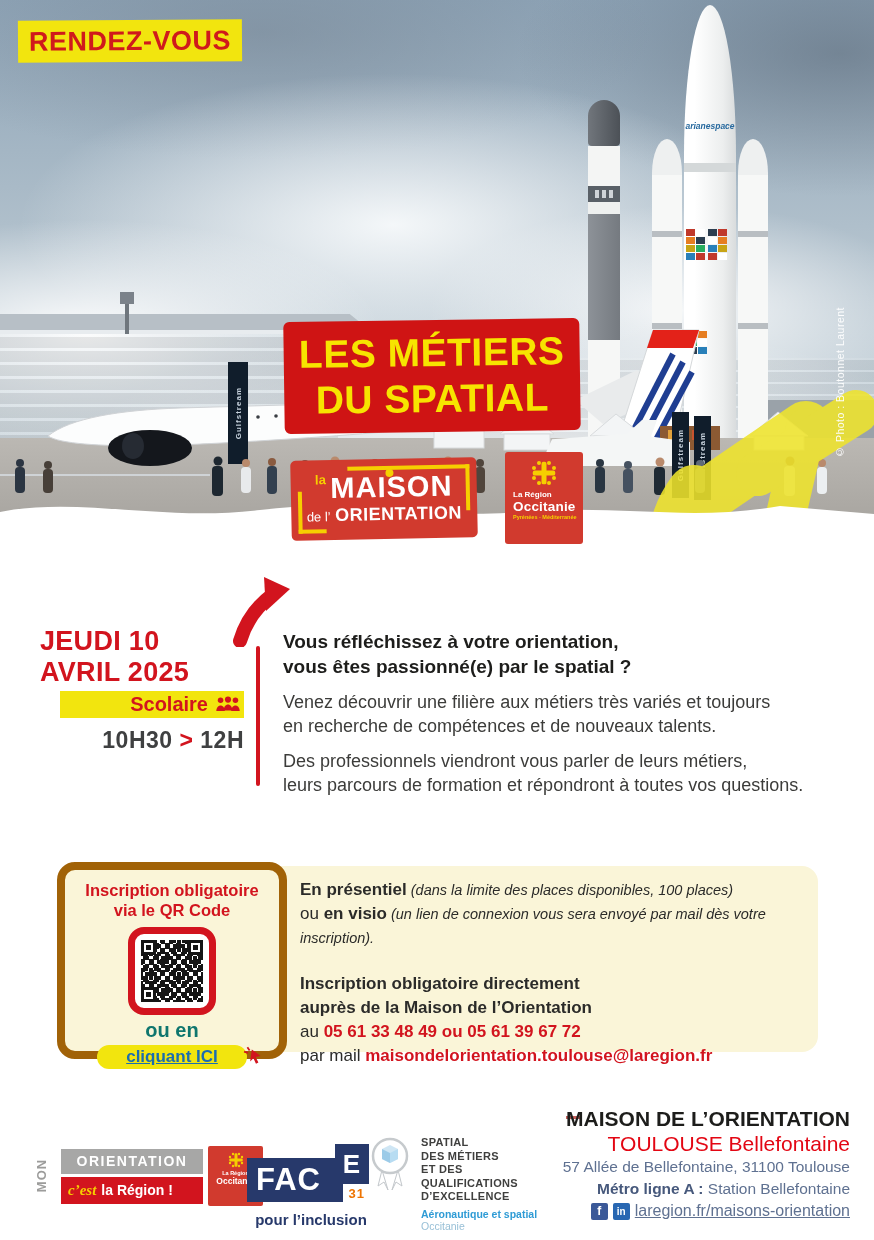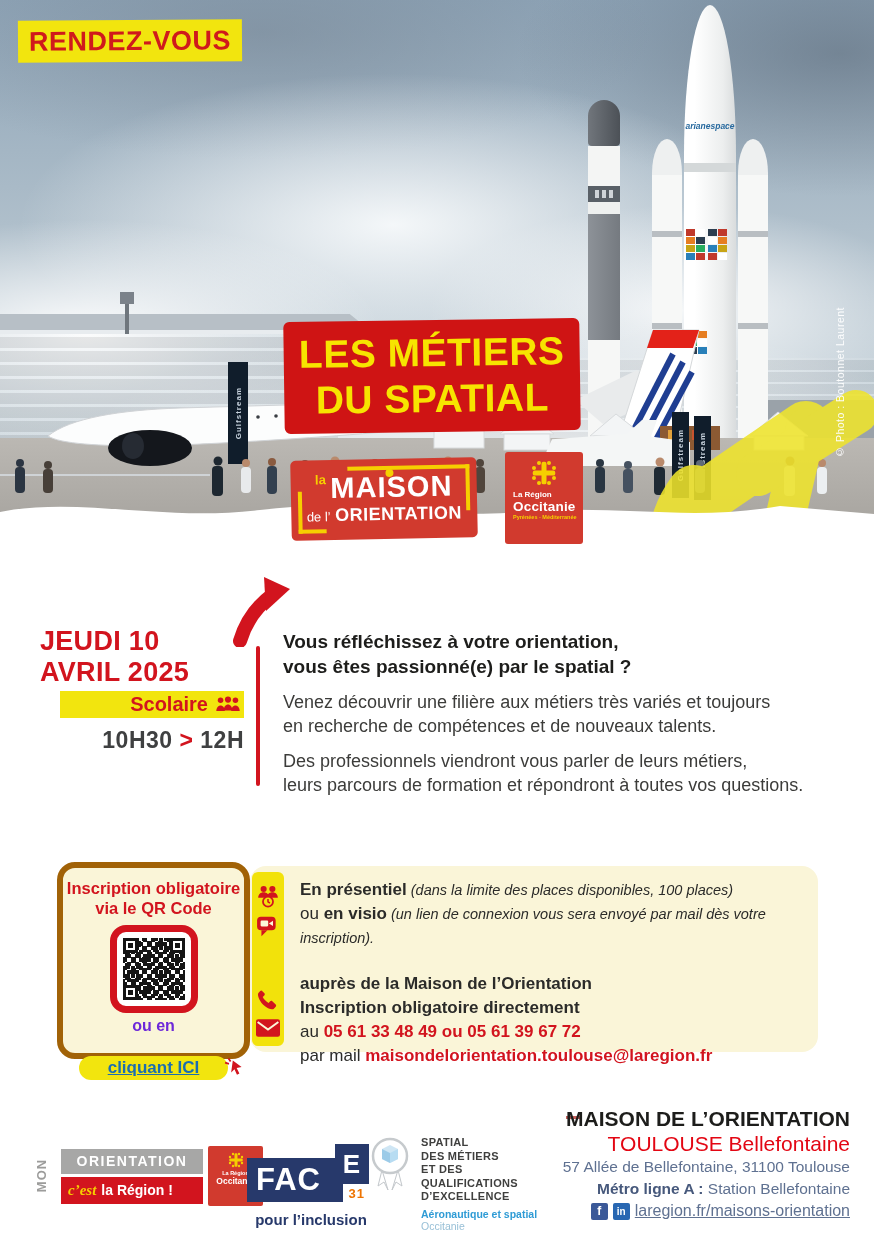--- a/index.html
+++ b/index.html
@@ -124,34 +124,34 @@
 
   
   .panel{position:absolute;left:250px;top:866px;width:568px;height:186px;background:#faf5d8;border-radius:16px;}
   .strip{position:absolute;left:252px;top:872px;width:32px;height:174px;background:#f2e20b;border-radius:6px;}
   .sic{position:absolute;width:24px;height:24px;}
   .reg{position:absolute;left:300px;top:878px;width:512px;font-size:17px;line-height:24px;color:#2b2b29;}
   .reg .it{font-style:italic;font-size:14.5px;}
   .reg b{font-weight:700;}
   .reg .red{color:#d2141e;font-weight:700;}
   .reg .gap{height:22px;}
-  .qrbox{position:absolute;left:57px;top:862px;width:193px;height:197px;background:#faf5d8;
-    border:6px solid #a16207;border-radius:18px;box-sizing:border-box;text-align:center;}
+  .qrbox{position:absolute;left:57px;top:862px;width:230px;height:197px;background:#faf5d8;
+    border:8px solid #a16207;border-radius:18px;box-sizing:border-box;text-align:center;}
   .qrbox .tt{margin-top:10px;font-size:16.5px;line-height:20px;font-weight:700;color:#d2141e;}
   .qrwrap{margin:7px auto 4px;width:88px;height:88px;background:#fff;border:7px solid #d2141e;
     border-radius:16px;box-sizing:border-box;padding:6px;}
   .qri{position:relative;width:62px;height:62px;
     background:
       conic-gradient(#151515 90deg,transparent 0 180deg,#151515 0 270deg,transparent 0) 0 0/8px 8px,
       conic-gradient(transparent 90deg,#151515 0 180deg,transparent 0 270deg,#151515 0) 2px 3px/11px 11px;}
   .qri .f{position:absolute;width:15px;height:15px;background:#fff;border:3px solid #151515;box-sizing:border-box;}
   .qri .f:after{content:"";position:absolute;inset:2px;background:#151515;}
   .qri .tl{left:0;top:0}.qri .tr{right:0;top:0}.qri .bl{left:0;bottom:0}
-  .ouen{font-size:16px;font-weight:700;color:#6d28d9;}
-  .pill{position:relative;display:inline-block;margin-top:21px;background:#f2e50e;
+  .ouen{font-size:20px;font-weight:700;color:#0f766e;}
+  .pill{position:relative;display:inline-block;margin-top:3px;background:#f2e50e;
     border-radius:12px;padding:2px 29px;}
   .pill a{font-size:17px;font-weight:800;color:#1b6db0;text-decoration:underline;}
   .pill .cur{position:absolute;right:-18px;top:0;}
 
   
   .monlogo{position:absolute;left:45px;top:1146px;display:flex;align-items:stretch;height:60px;}
   .monv{width:16px;position:relative;}
   .monv span{position:absolute;left:-20px;top:22px;transform:rotate(-90deg);
     font-size:13px;font-weight:800;color:#9c9c9b;letter-spacing:1px;}
   .bars{width:142px;display:flex;flex-direction:column;justify-content:center;gap:3px;}
@@ -531,22 +531,22 @@
   </svg>
 
   <div class="reg">
     <div>
       <b>En présentiel</b><span class="it"> (dans la limite des places disponibles, 100 places)</span>
     </div>
     <div>
       <span>ou </span><b>en visio</b><span class="it"> (un lien de connexion vous sera envoyé par mail dès votre inscription).</span>
     </div>
     <div class="gap"></div>
+    <div><b>Inscription obligatoire directement</b></div>
     <div><b>auprès de la Maison de l’Orientation</b></div>
-    <div><b>Inscription obligatoire directement</b></div>
     <div>
       <span>au </span><span class="red">05 61 33 48 49 ou 05 61 39 67 72</span>
     </div>
     <div>
       <span>par mail </span><span class="red">maisondelorientation.toulouse@laregion.fr</span>
     </div>
   </div>
 
   <div class="qrbox">
     <div class="tt">

